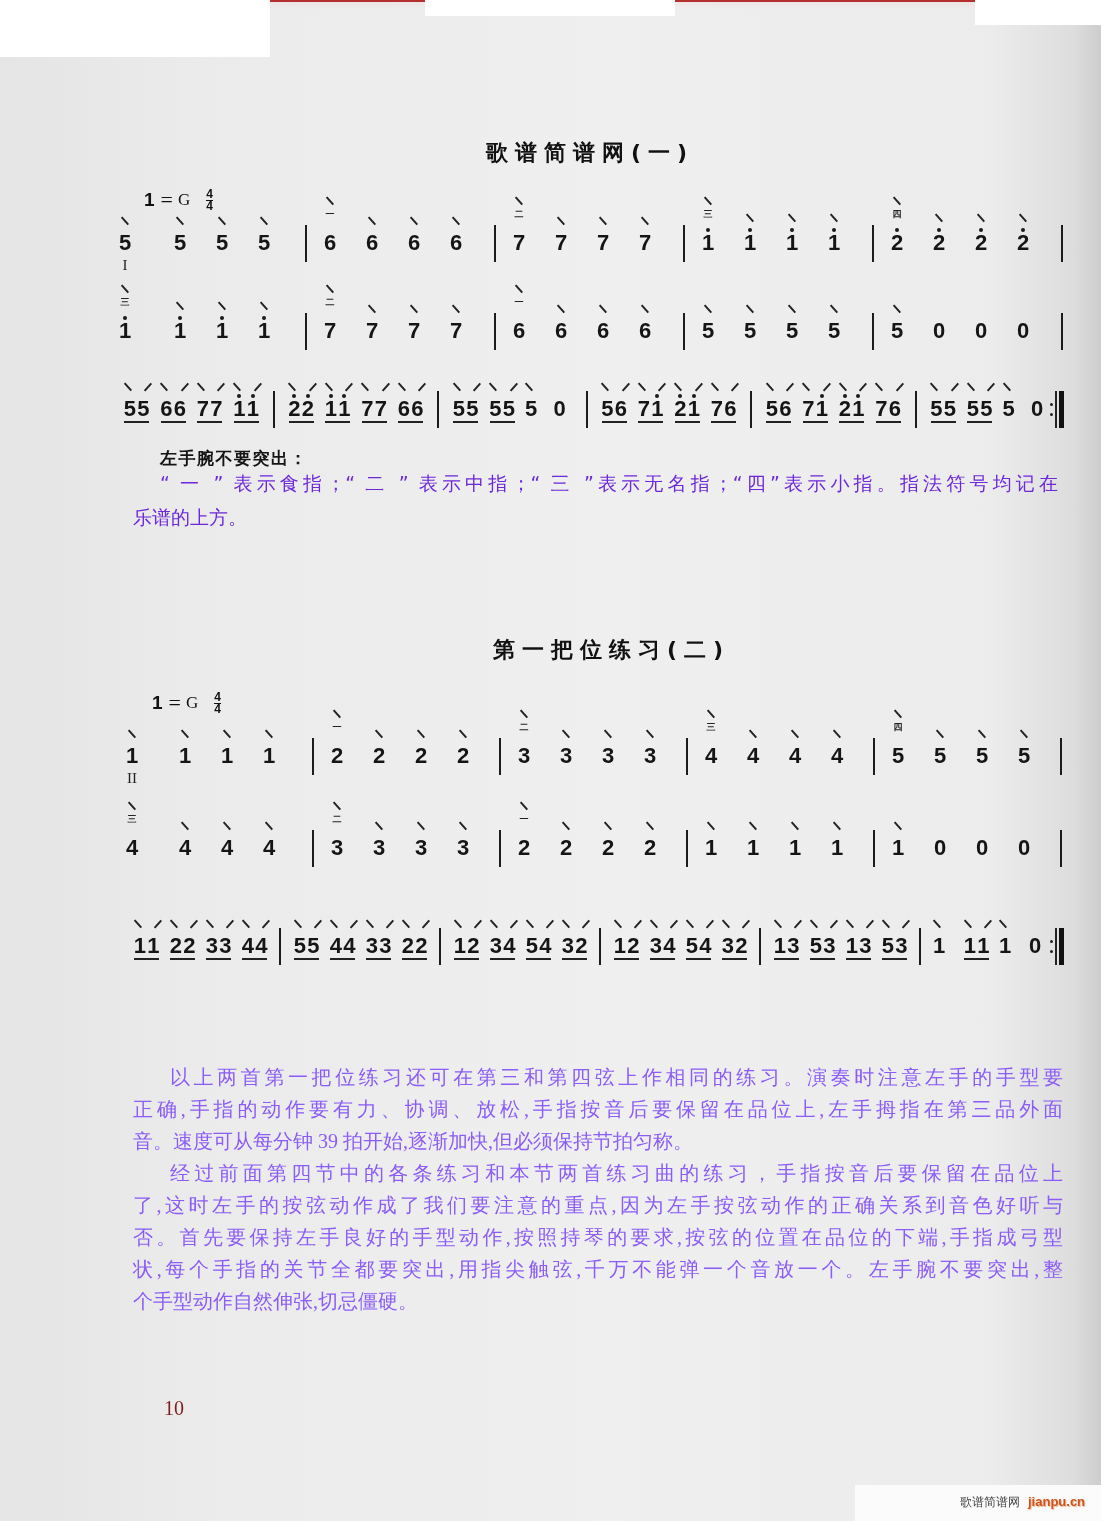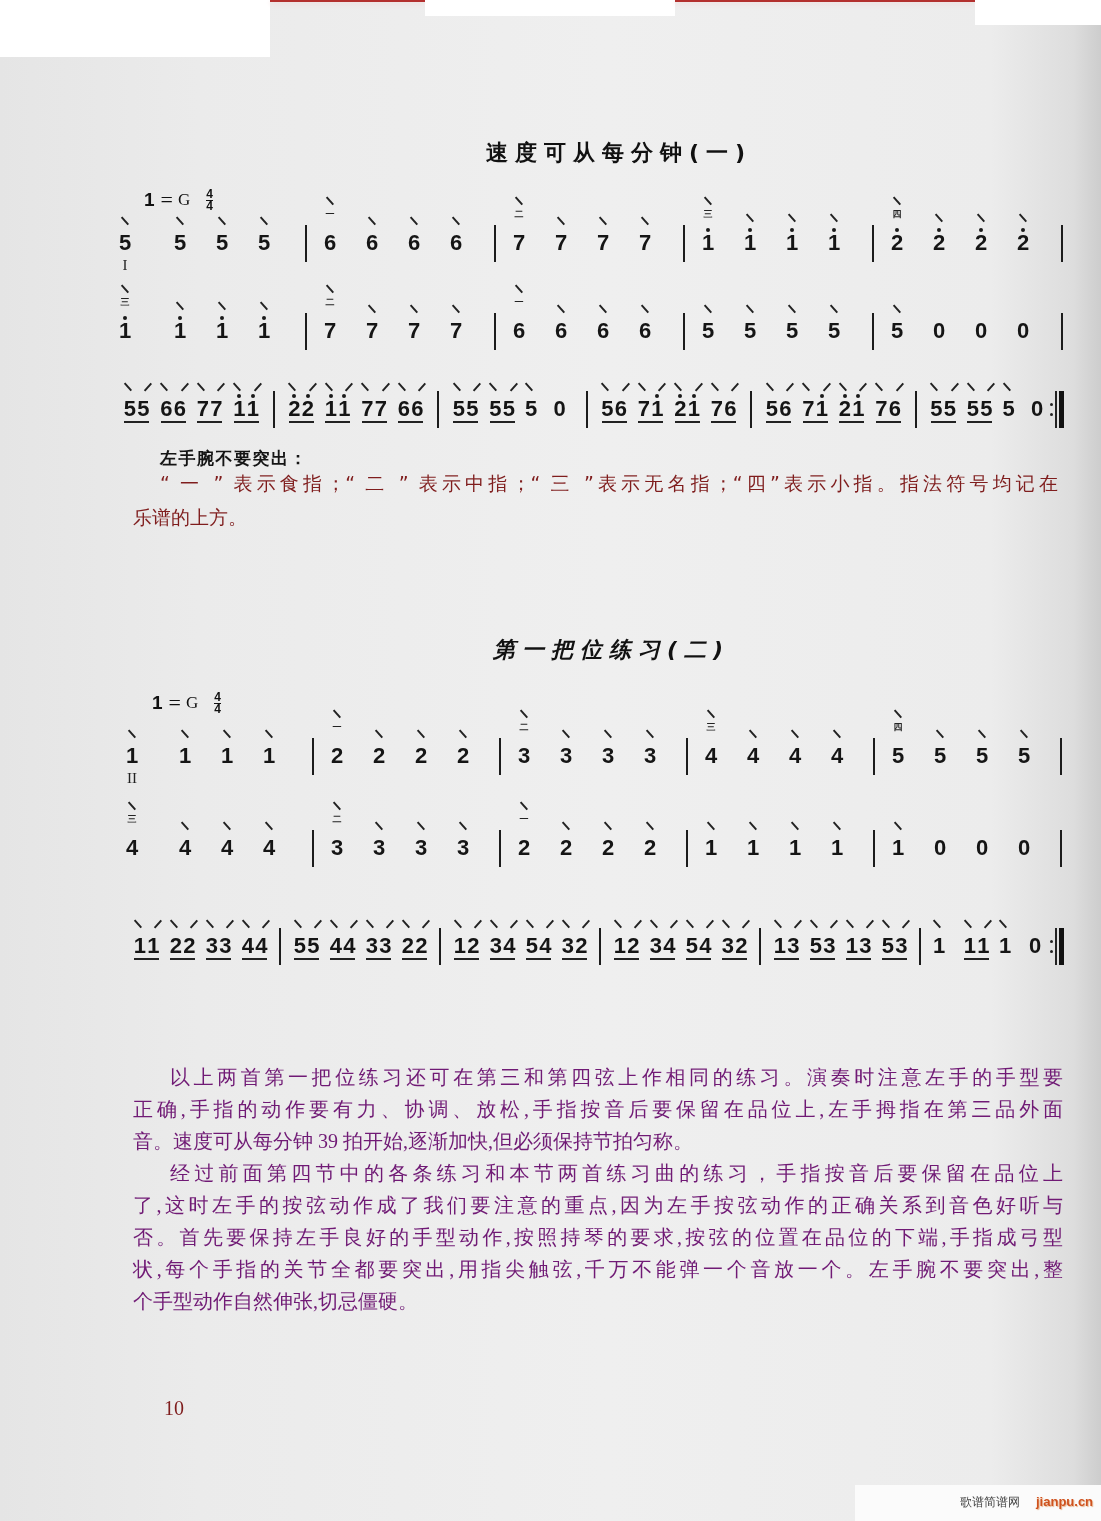--- a/index.html
+++ b/index.html
@@ -12,21 +12,21 @@
   .abs { position:absolute; }
   
   .white-tl { left:0; top:0; width:270px; height:57px; background:#fff; }
   .red-1 { left:270px; top:0; width:155px; height:2px; background:#b3302e; box-shadow:0 2px 5px #f1d6d6; }
   .white-mid { left:425px; top:0; width:250px; height:16px; background:#fff; }
   .red-2 { left:675px; top:0; width:300px; height:2px; background:#b3302e; box-shadow:0 2px 5px #f1d6d6; }
   .white-tr { left:975px; top:0; width:126px; height:25px; background:#fff; }
 
   .title { font: bold 22px/26px "DejaVu Sans", sans-serif; letter-spacing:7px; white-space:nowrap; color:#111; }
   #title-1 { left:486px; top:140px; }
-  #title-2 { left:493px; top:637px;font-style:italic; }
+  #title-2 { left:493px; top:637px; }
 
   .key { display:flex; align-items:center; height:22px; color:#111; }
   #key-1 { left:144px; top:189px; }
   #key-2 { left:152px; top:692px; }
   .key-degree { font: bold 19px/22px "Liberation Sans", sans-serif; }
   .key-sign { font: 22px/22px "Liberation Serif", serif; margin:0 5px 0 6px; }
   .key-pitch { font: 17px/22px "Liberation Serif", serif; }
   .frac { display:inline-flex; flex-direction:column; align-items:center; margin-left:16px; font: bold 12px/11px "Liberation Sans", sans-serif; }
   .frac .den { border-top:1.5px solid #111; }
 
@@ -73,48 +73,48 @@
   .repeat { flex:none; display:flex; margin-top:-7px; height:37px; }
   .rdots { position:relative; width:3px; margin-right:2px; }
   .rdots::before, .rdots::after { content:""; position:absolute; left:0; width:3px; height:3px; border-radius:50%; background:#222; }
   .rdots::before { top:12px; }
   .rdots::after { top:22px; }
   .thin { width:1.6px; height:100%; background:#222; margin-right:2.5px; }
   .thick { width:5px; height:100%; background:#111; }
 
   
   .legend-heading { left:160px; top:448px; font: bold 17px/20px "DejaVu Sans", sans-serif; letter-spacing:1.5px; white-space:nowrap; }
-  .legend-line { font: 19px/22px "DejaVu Sans", sans-serif; color:#7f1d1d; }
+  .legend-line { font: 19px/22px "DejaVu Sans", sans-serif; color:#6d28d9; }
   #legend-line-1 { left:160px; top:472px; width:898px; text-align:justify; text-align-last:justify; }
   #legend-line-2 { left:133px; top:506px; white-space:nowrap; }
 
   
-  .body-line { position:absolute; left:133px; width:930px; font: 20px/32px "Liberation Serif", serif; color:#701a75; text-align:justify; text-align-last:justify; }
+  .body-line { position:absolute; left:133px; width:930px; font: 20px/32px "Liberation Serif", serif; color:#8b5cf6; text-align:justify; text-align-last:justify; }
   .body-line.indent { left:170px; width:893px; }
   .body-line.last { text-align:left; text-align-last:left; white-space:nowrap; }
   #p1-l1 { top:1061px; } #p1-l2 { top:1093px; } #p1-l3 { top:1125px; }
   #p2-l1 { top:1157px; } #p2-l2 { top:1189px; } #p2-l3 { top:1221px; } #p2-l4 { top:1253px; } #p2-l5 { top:1285px; }
 
   .page-num { left:164px; top:1398px; font: 20px/20px "Liberation Serif", serif; color:#7f1d1d; }
 
   .wm-box { left:855px; top:1485px; width:246px; height:36px; background:#fbfbfb; }
   .wm-text { left:960px; top:1494px; font: 12px/16px "DejaVu Sans", sans-serif; color:#444; white-space:nowrap; }
-  .wm-domain { color:#cf521e; font: bold 13px/16px "Liberation Sans", sans-serif; text-shadow:1px 1px 1px #e8b893; margin-left:16px; }
+  .wm-domain { color:#cf521e; font: bold 13px/16px "Liberation Sans", sans-serif; text-shadow:1px 1px 1px #e8b893; margin-left:8px; }
 </style>
 </head>
 <body>
 
 <div class="abs white-tl"></div>
 <div class="abs red-1"></div>
 <div class="abs white-mid"></div>
 <div class="abs red-2"></div>
 <div class="abs white-tr"></div>
 
 <section>
-  <div id="title-1" class="abs title">速度可从每分钟(一)</div>
+  <div id="title-1" class="abs title">歌谱简谱网(一)</div>
   <div id="key-1" class="abs key">
     <span class="key-degree">1</span>
     <span class="key-sign">=</span>
     <span class="key-pitch">G</span>
     <span class="frac">
       <span>4</span>
       <span class="den">4</span>
     </span>
   </div>
   <div class="row q row-1">

